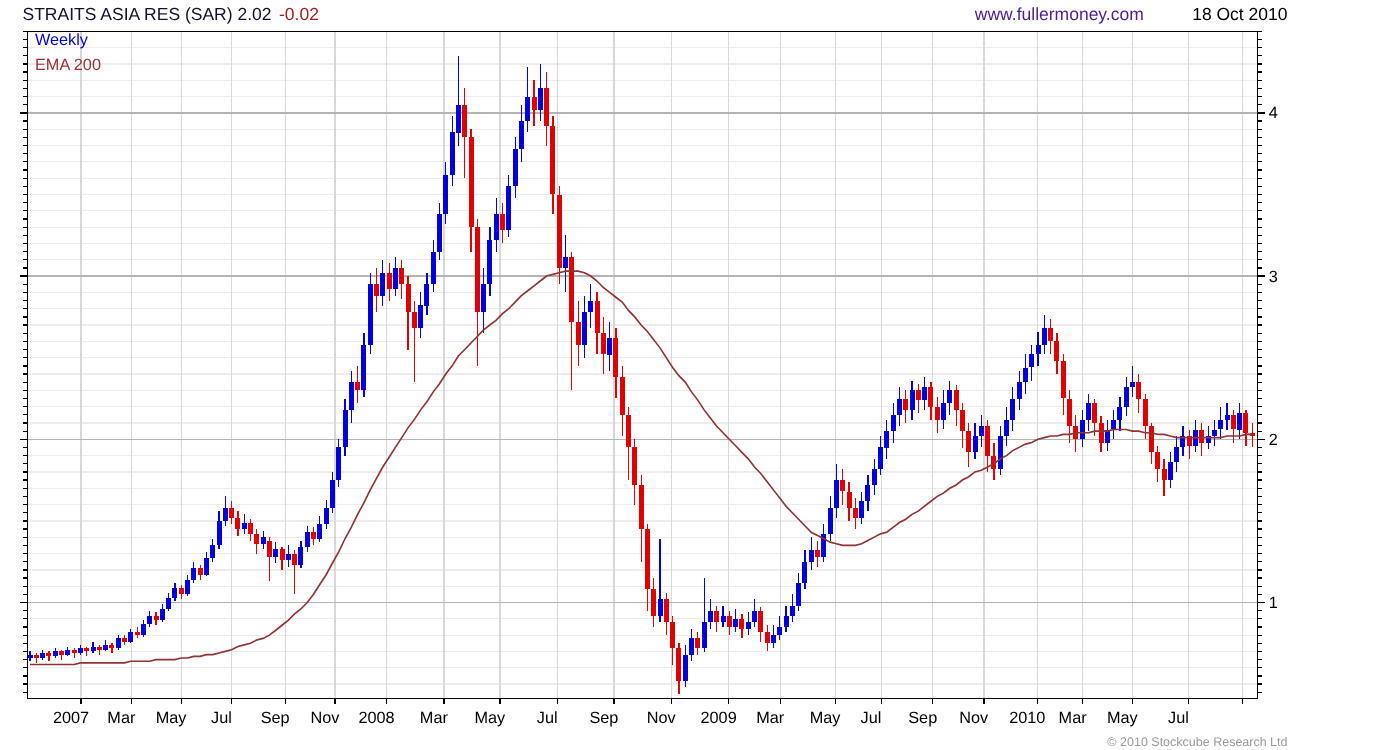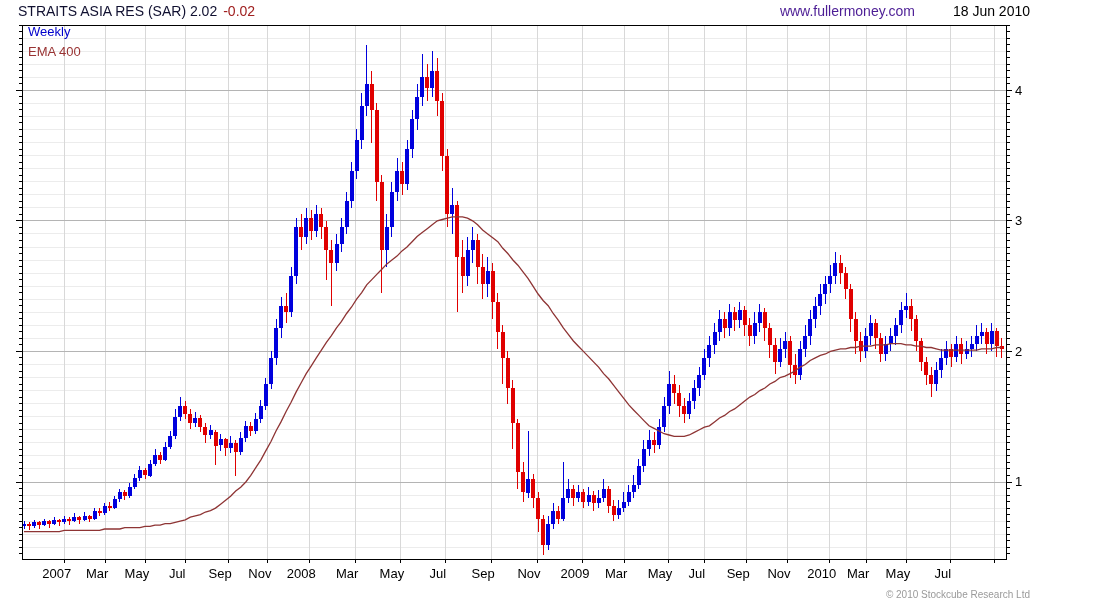--- a/index.html
+++ b/index.html
@@ -19,21 +19,21 @@
 </head>
 <body>
 
 <div id="screen">
 
   <div class="abs" id="title-row">
     <span id="title-main">STRAITS ASIA RES (SAR) 2.02</span><span id="title-change">-0.02</span>
   </div>
 
   <div id="site-label">www.fullermoney.com</div>
-  <div id="date-label">18 Jun 2010</div>
+  <div id="date-label">18 Oct 2010</div>
 
   <svg id="chart" width="1100" height="600" class="abs" style="left:0;top:0" xmlns="http://www.w3.org/2000/svg">
     <g id="grid-minor-layer" shape-rendering="crispEdges">
         <line x1="22" x2="1006" y1="547.2" y2="547.2" stroke="#ececec" stroke-width="1"></line>
         <line x1="22" x2="1006" y1="534.2" y2="534.2" stroke="#ececec" stroke-width="1"></line>
         <line x1="22" x2="1006" y1="521.1" y2="521.1" stroke="#ececec" stroke-width="1"></line>
         <line x1="22" x2="1006" y1="508.1" y2="508.1" stroke="#ececec" stroke-width="1"></line>
         <line x1="22" x2="1006" y1="495.0" y2="495.0" stroke="#ececec" stroke-width="1"></line>
         <line x1="22" x2="1006" y1="468.9" y2="468.9" stroke="#ececec" stroke-width="1"></line>
         <line x1="22" x2="1006" y1="455.9" y2="455.9" stroke="#ececec" stroke-width="1"></line>
@@ -712,16 +712,16 @@
         <text x="738.2" y="578" font-size="13px" fill="#000000" text-anchor="middle">Sep</text>
         <text x="779.0" y="578" font-size="13px" fill="#000000" text-anchor="middle">Nov</text>
         <text x="821.8" y="578" font-size="13px" fill="#000000" text-anchor="middle">2010</text>
         <text x="858.1" y="578" font-size="13px" fill="#000000" text-anchor="middle">Mar</text>
         <text x="897.9" y="578" font-size="13px" fill="#000000" text-anchor="middle">May</text>
         <text x="942.8" y="578" font-size="13px" fill="#000000" text-anchor="middle">Jul</text>
       </g>
   </svg>
 
   <div class="abs" id="legend-weekly">Weekly</div>
-  <div class="abs" id="legend-ema">EMA 400</div>
+  <div class="abs" id="legend-ema">EMA 200</div>
 
   <div class="abs" id="copyright">© 2010 Stockcube Research Ltd</div>
 </div>
 
 </body></html>

